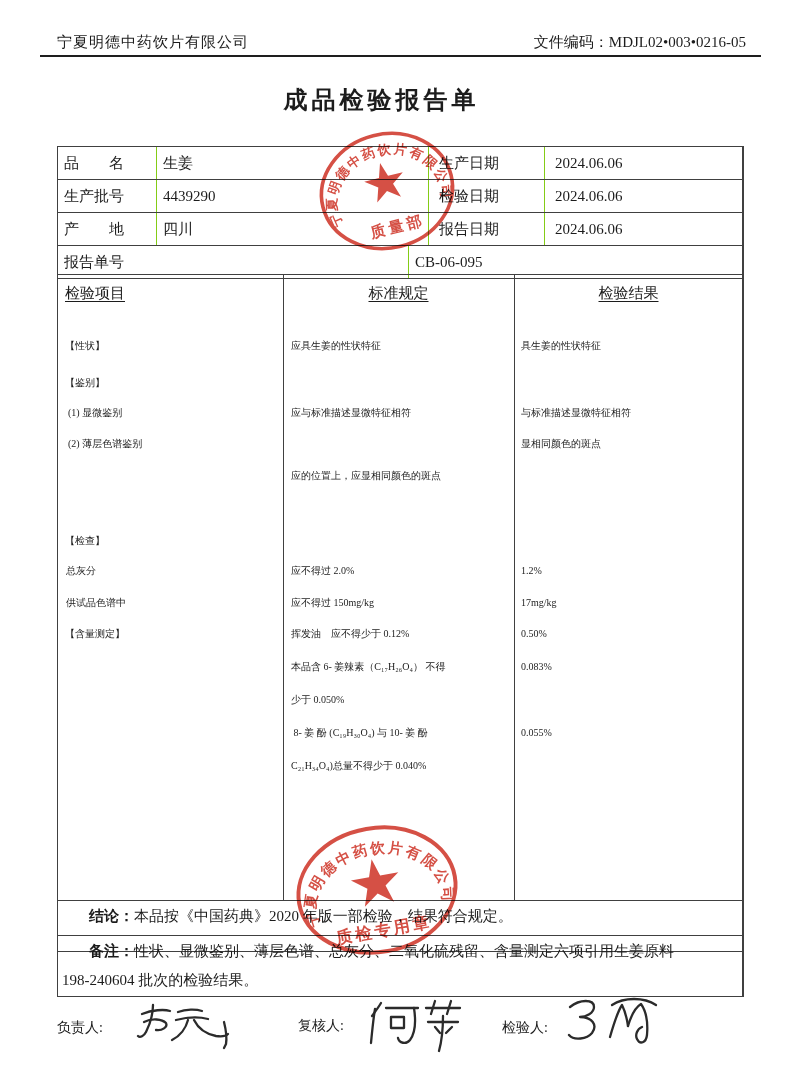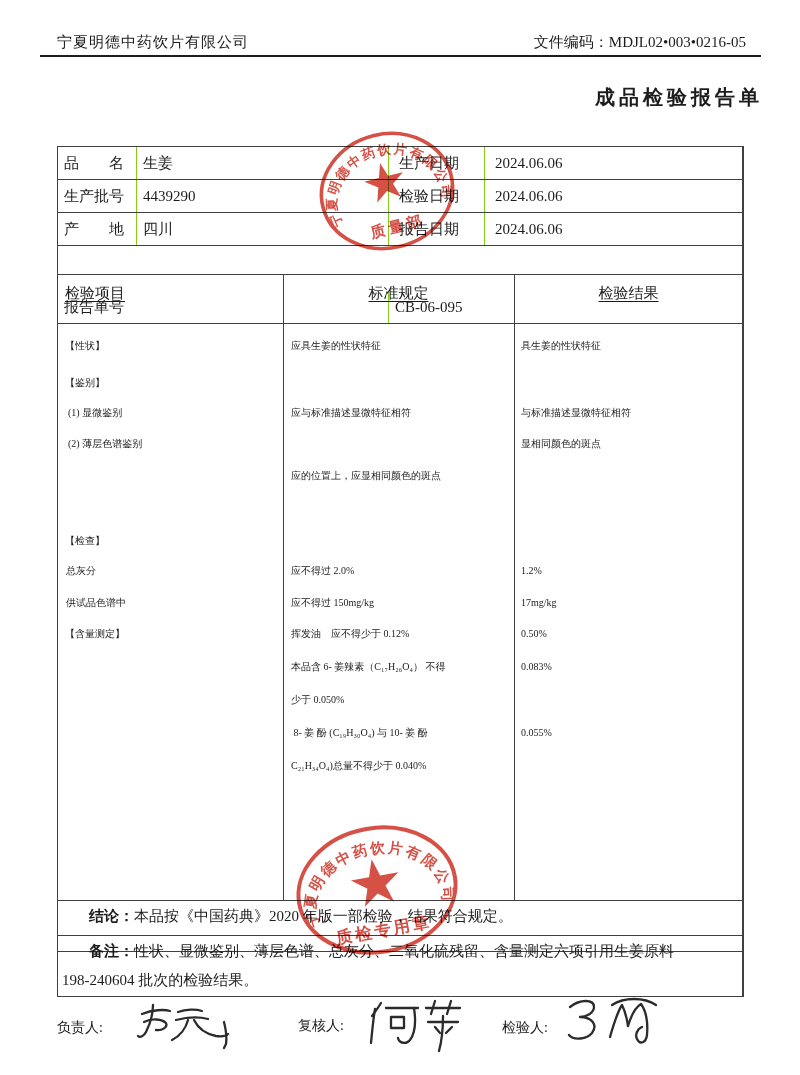--- a/index.html
+++ b/index.html
@@ -6,26 +6,26 @@
   body{
     width:800px;height:1075px;position:relative;background:#ffffff;
     font-family:"Liberation Serif","DejaVu Serif",serif;color:#1c1c1c;
     overflow:hidden;
   }
   .abs{position:absolute;}
   
   .company{left:57px;top:33px;font-size:15px;letter-spacing:1px;}
   .doccode{right:54px;top:33px;font-size:15px;}
   .hrule{left:40px;top:55px;width:721px;height:2px;background:#1e1e1e;}
-  .title{left:0;top:84px;width:763px;text-align:right;font-size:20px;font-weight:bold;letter-spacing:4px;}
+  .title{left:0;top:84px;width:763px;text-align:center;font-size:24px;font-weight:bold;letter-spacing:4px;}
   
   .info{left:57px;top:146px;width:687px;border:1px solid #404040;border-right-width:2px;box-sizing:border-box;font-size:15px;}
-  .irow{display:grid;grid-template-columns:78px 252px 96px 259px;height:32px;border-bottom:1px solid #404040;}
+  .irow{display:grid;grid-template-columns:78px 252px 96px 259px;height:32px;border-bottom:1px solid #404040;gap:20px;}
   .irow:last-child{border-bottom:none;}
-  .irow.rno{grid-template-columns:330px 355px;margin-top:45px;}
+  .irow.rno{grid-template-columns:330px 355px;}
   .icell{display:flex;align-items:center;padding:0 6px;white-space:pre;overflow:hidden;}
   .icell.bl{border-left:1px solid #84cc16;}
   .icell.pl10{padding-left:10px;}
   
   .spec{left:57px;top:274px;width:687px;height:627px;border:1px solid #404040;border-right-width:2px;box-sizing:border-box;}
   .vline{position:absolute;top:0;bottom:0;width:1px;background:#404040;}
   .sh{position:absolute;top:9px;font-size:15px;}
   .sh u{text-decoration:underline;text-underline-offset:3px;}
   .ln{position:absolute;font-size:10px;line-height:22px;white-space:pre;}
   

